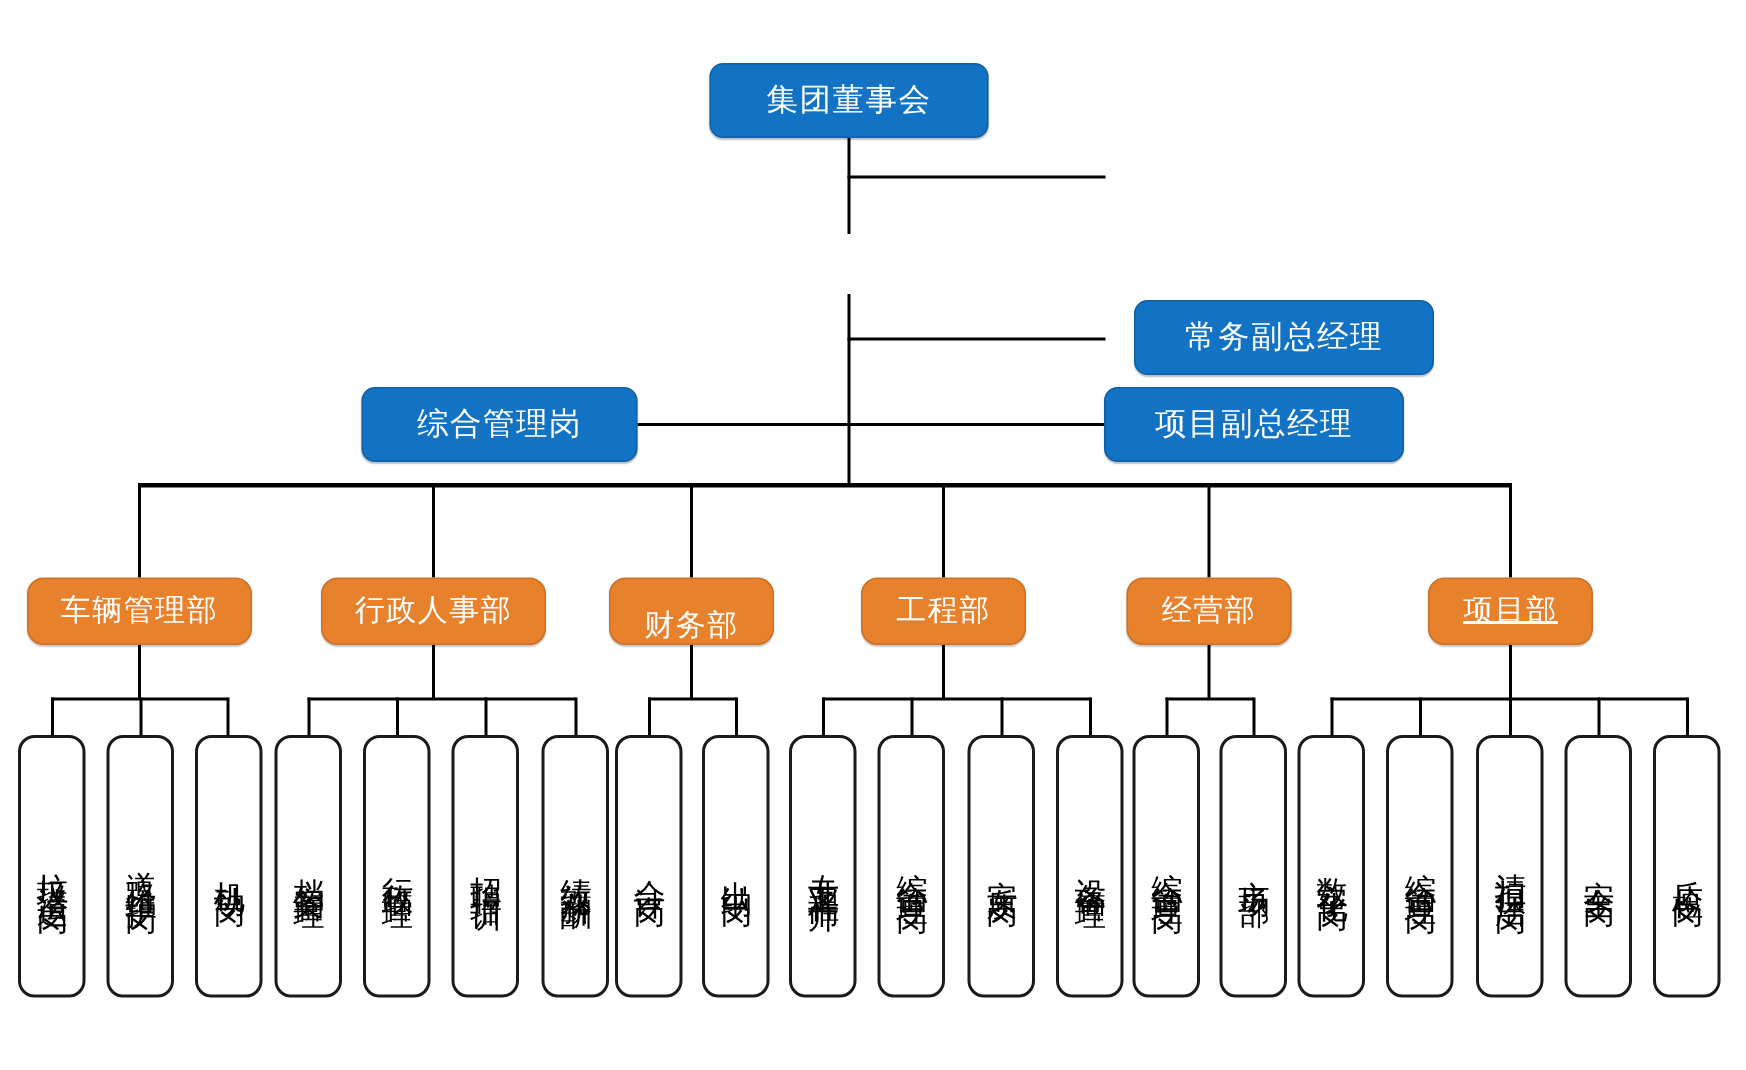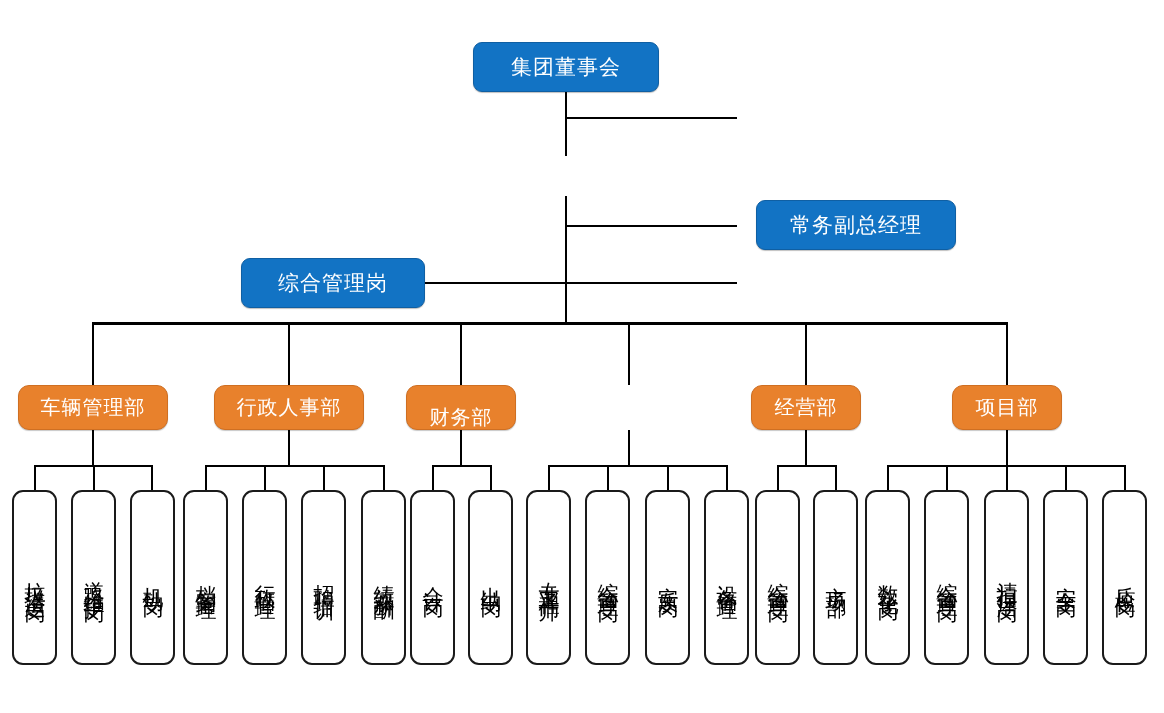--- a/index.html
+++ b/index.html
@@ -147,38 +147,44 @@
   <div class="node node-blue" style="left:473px; top:42px; width:186px; height:50px;">
     <span>集团董事会</span>
   </div>
 
 
 
   <div class="node node-blue" style="left:756px; top:200px; width:200px; height:50px;">
     <span>常务副总经理</span>
   </div>
 
+  <div class="node node-blue" style="left:736px; top:258px; width:200px; height:50px;">
+    <span>项目副总经理</span>
+  </div>
 
   <div class="node node-blue" style="left:241px; top:258px; width:184px; height:50px;">
     <span>综合管理岗</span>
   </div>
 
   <div class="node node-orange" style="left:18px; top:385px; width:150px; height:45px;">
     <span>车辆管理部</span>
   </div>
   <div class="node node-orange" style="left:214px; top:385px; width:150px; height:45px;">
     <span>行政人事部</span>
   </div>
   <div class="node node-orange" style="left:406px; top:385px; width:110px; height:45px;align-items:flex-end;">
     <span>财务部</span>
   </div>
+  <div class="node node-orange" style="left:574px; top:385px; width:110px; height:45px;">
+    <span>工程部</span>
+  </div>
   <div class="node node-orange" style="left:751px; top:385px; width:110px; height:45px;">
     <span>经营部</span>
   </div>
-  <div class="node node-orange" style="left:952px; top:385px; width:110px; height:45px;">
+  <div class="node node-orange" style="left:952px; top:385px; width:110px; height:45px;text-decoration:underline;">
     <span>项目部</span>
   </div>
 
   <div class="leaf" style="left:12px; top:490px; width:45px; height:175px;">
     <span class="leaf-text">垃圾清运岗</span>
   </div>
   <div class="leaf" style="left:71px; top:490px; width:45px; height:175px;">
     <span class="leaf-text">道路维护岗</span>
   </div>
   <div class="leaf" style="left:130px; top:490px; width:45px; height:175px;">

